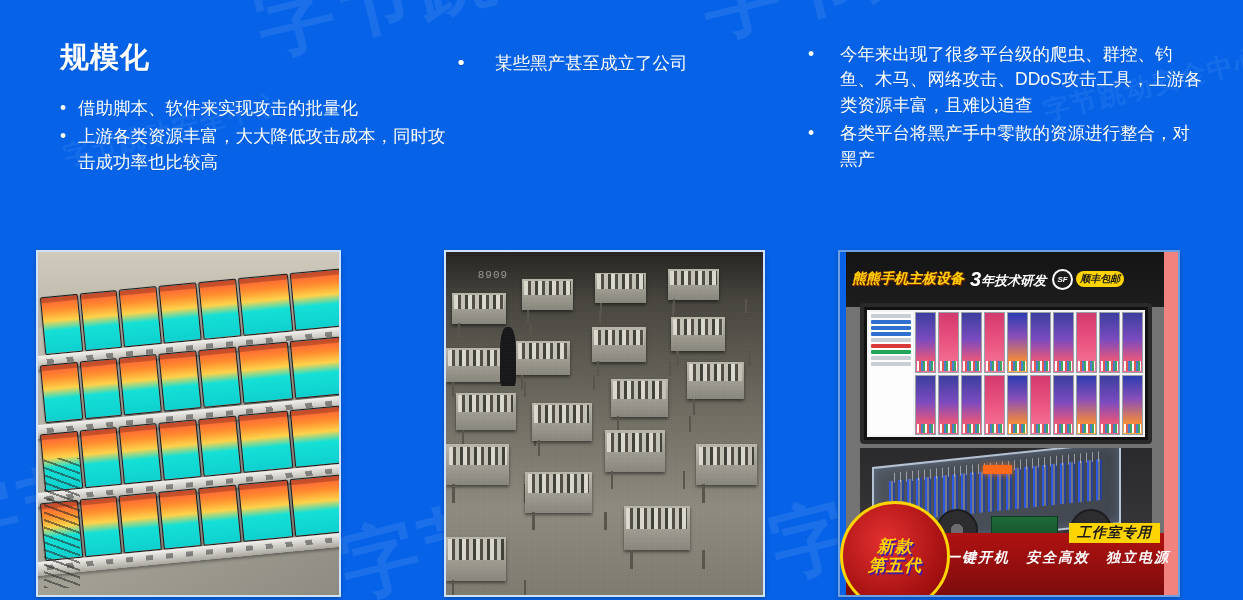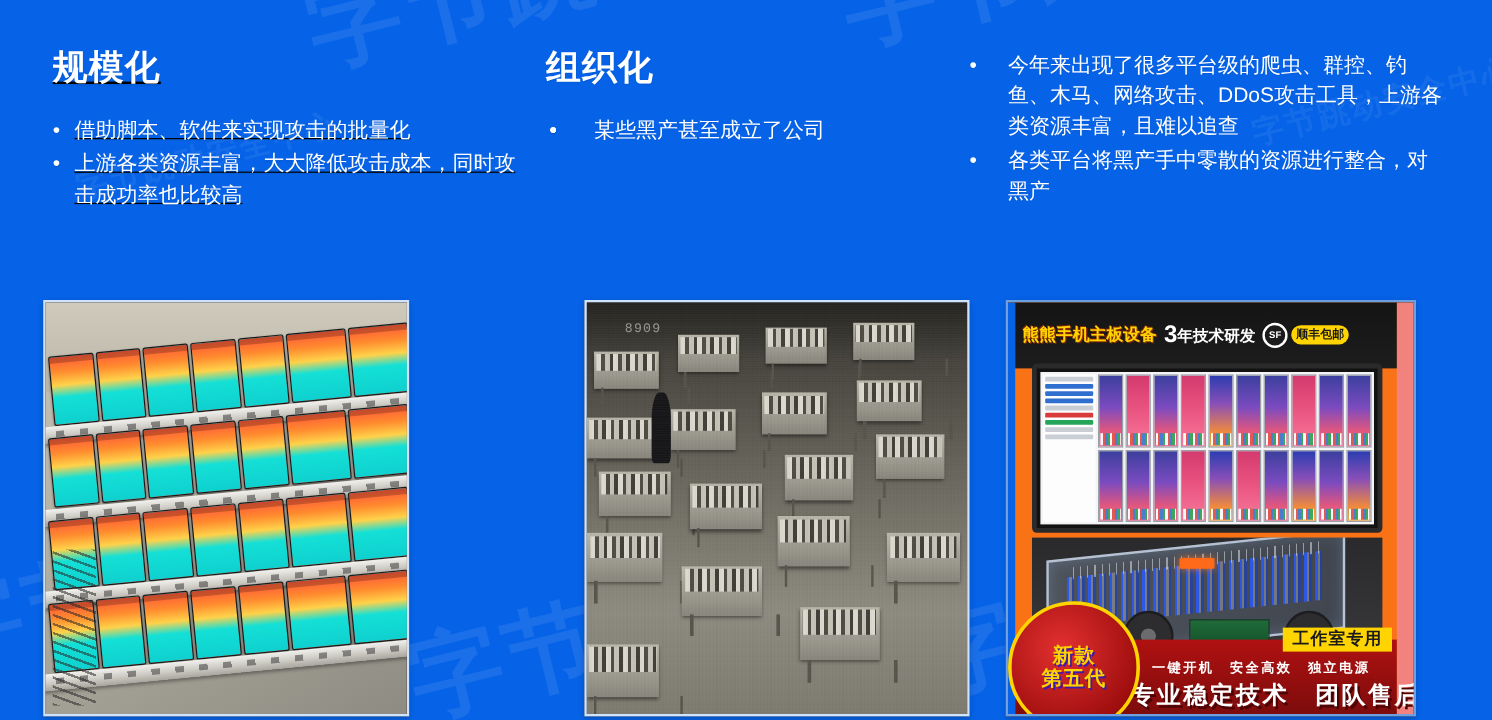--- a/index.html
+++ b/index.html
@@ -43,41 +43,41 @@
   .bullets li{
     color:#ffffff;font-size:17.5px;line-height:1.45;
     margin-bottom:3px;position:relative;
     text-shadow:0 1px 1px rgba(0,0,0,.08);
   }
   .bullets li .dot{
     position:absolute;left:0;top:0;width:14px;text-align:left;
   }
   .bullets li .txt{display:block;}
 
-  #col1{left:44px;top:42px;width:390px;text-decoration:underline;}
+  #col1{left:60px;top:42px;width:390px;}
   #col1 .bullets li{padding-left:18px;}
   #col1 .bullets li .dot{left:0;}
 
   #col2{left:455px;top:42px;width:330px;}
   #col2 .bullets li{padding-left:40px;margin-bottom:9px;}
   #col2 .bullets li .dot{left:3px;}
 
   #col3{left:805px;top:42px;width:400px;}
   #col3 .bullets li{padding-left:35px;margin-bottom:3px;}
   #col3 .bullets li .dot{left:3px;}
 
   
   .photo{
     position:absolute;overflow:hidden;
     border:2px solid #cfe3ff;
     box-shadow:0 2px 5px rgba(0,0,0,.22);
     background:#222;
   }
   #photo1{left:36px;top:250px;width:301px;height:343px;}
-  #photo2{left:444px;top:250px;width:317px;height:343px;margin-left:43px;}
+  #photo2{left:444px;top:250px;width:317px;height:343px;}
   #photo3{left:838px;top:250px;width:338px;height:343px;border-color:#6e9fe0;}
 
   
   .rack{position:absolute;inset:0;background:linear-gradient(150deg,#c9c5b8 0%,#b3b0a4 40%,#8e8c82 100%);}
   .rack .wall{position:absolute;left:0;top:0;width:100%;height:22%;
     background:linear-gradient(180deg,#cfcabc,#b9b5a7);}
   .shelf{
     position:absolute;left:-4%;width:112%;height:14px;
     background:linear-gradient(180deg,#f2f1ee,#cdcbc4 55%,#a8a69e);
     box-shadow:0 2px 3px rgba(0,0,0,.35);
@@ -128,21 +128,21 @@
   }
   .person{position:absolute;background:#17171a;border-radius:40% 40% 12% 12%;}
   .grain{position:absolute;inset:0;opacity:.22;pointer-events:none;
     background:
       repeating-linear-gradient(0deg,rgba(255,255,255,.10) 0 1px,transparent 1px 2px),
       repeating-linear-gradient(90deg,rgba(0,0,0,.10) 0 1px,transparent 1px 3px);}
   .stamp{position:absolute;left:10%;top:5%;color:rgba(230,230,230,.55);
     font-size:11px;font-family:"Liberation Mono",monospace;letter-spacing:1px;}
 
   
-  .ad{position:absolute;inset:0;background:#f97316;}
+  .ad{position:absolute;inset:0;background:#737373;font-style:italic;}
   .ad .leftbar{position:absolute;left:0;top:0;width:6px;height:100%;background:#0663E8;}
   .ad .rightbar{position:absolute;right:0;top:0;width:14px;height:100%;background:#f2827e;}
   .ad-top{
     position:absolute;left:6px;right:14px;top:0;height:16%;
     background:linear-gradient(180deg,#141414,#1d1d1d);
     display:flex;align-items:center;gap:6px;padding:0 6px;
   }
   .ad-brand{
     color:#ffd400;font-weight:bold;font-size:14px;letter-spacing:0px;
     text-shadow:1px 1px 0 #8a2b00,-0.5px -0.5px 0 #8a2b00;
@@ -241,21 +241,21 @@
     color:#ffd400;font-weight:bold;font-size:17px;letter-spacing:1px;
     text-shadow:1.5px 1.5px 0 #3b1bb0;line-height:1.05;
   }
   .studio-tag{
     position:absolute;right:4px;top:-10px;background:#ffd400;color:#1b1b1b;
     font-weight:bold;font-size:14px;padding:1px 8px;letter-spacing:1px;
     white-space:nowrap;
   }
   .feat{
     position:absolute;left:100px;right:8px;top:26%;
-    color:#fff;font-weight:bold;font-size:11px;letter-spacing:2px;
+    color:#fff;font-weight:bold;font-size:14px;letter-spacing:2px;
     white-space:nowrap;text-align:center;
   }
   .slogan{
     position:absolute;left:96px;right:4px;bottom:2px;
     color:#fff;font-weight:bold;font-size:20px;letter-spacing:2px;
     white-space:nowrap;text-align:center;
     text-shadow:2px 2px 0 #4a0404;
   }
 </style>
 </head>
@@ -280,21 +280,20 @@
         <span class="txt">借助脚本、软件来实现攻击的批量化</span>
       </li>
       <li>
         <span class="dot">•</span>
         <span class="txt">上游各类资源丰富，大大降低攻击成本，同时攻击成功率也比较高</span>
       </li>
     </ul>
   </div>
 
   <div class="col" id="col2">
-    <h2 class="col-title">组织化</h2>
     <ul class="bullets">
       <li>
         <span class="dot">•</span>
       </li>
       <li>
         <span class="dot">•</span>
       </li>
       <li>
         <span class="dot">•</span>
         <span class="txt">某些黑产甚至成立了公司</span>
@@ -450,21 +449,20 @@
         <div class="acrylic"></div>
         <div class="ledstrip"></div>
         <div class="pcb"></div>
         <div class="fan f1"></div>
         <div class="fan f2"></div>
       </div>
 
       <div class="ad-bot">
         <div class="studio-tag">工作室专用</div>
         <div class="feat">一键开机　安全高效　独立电源</div>
-        <div class="slogan">专业稳定技术　团队售后</div>
         <div class="newgen">
           <span>新款</span>
           <span>第五代</span>
         </div>
       </div>
     </div>
   </div>
 
 </div>
 

